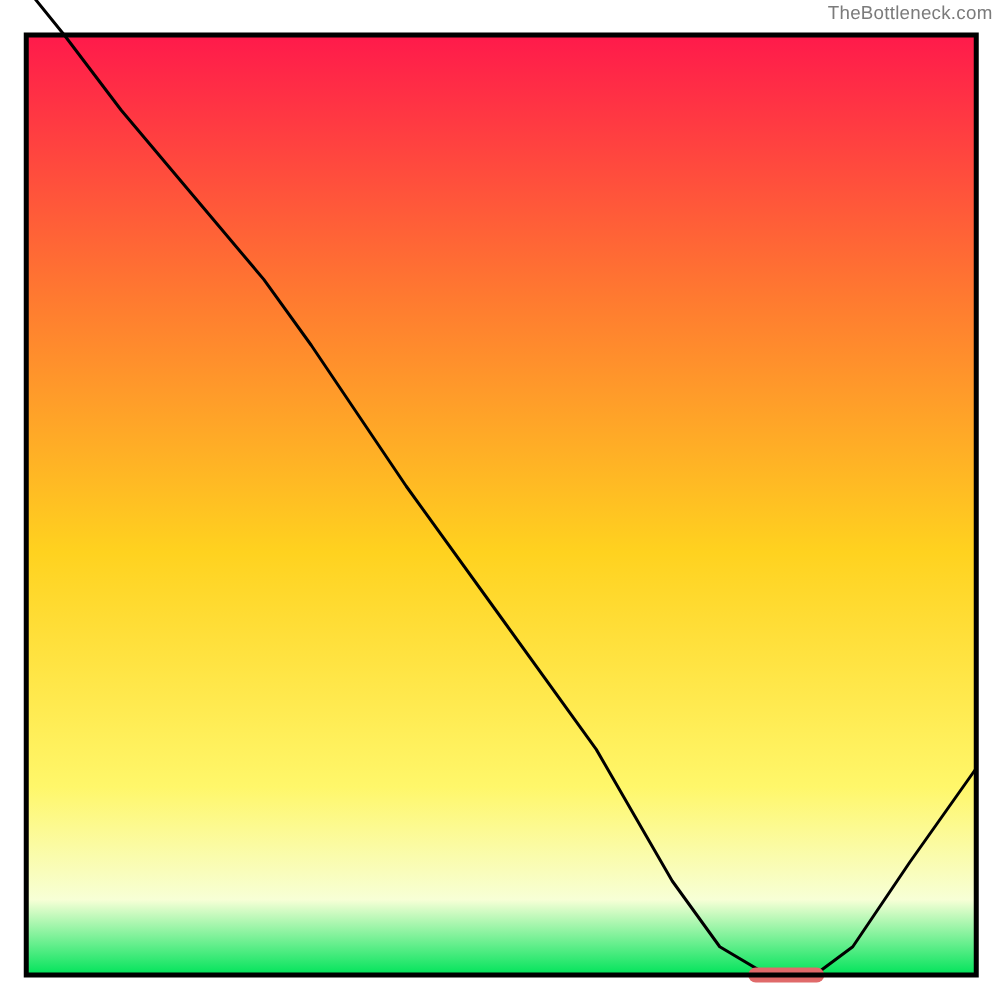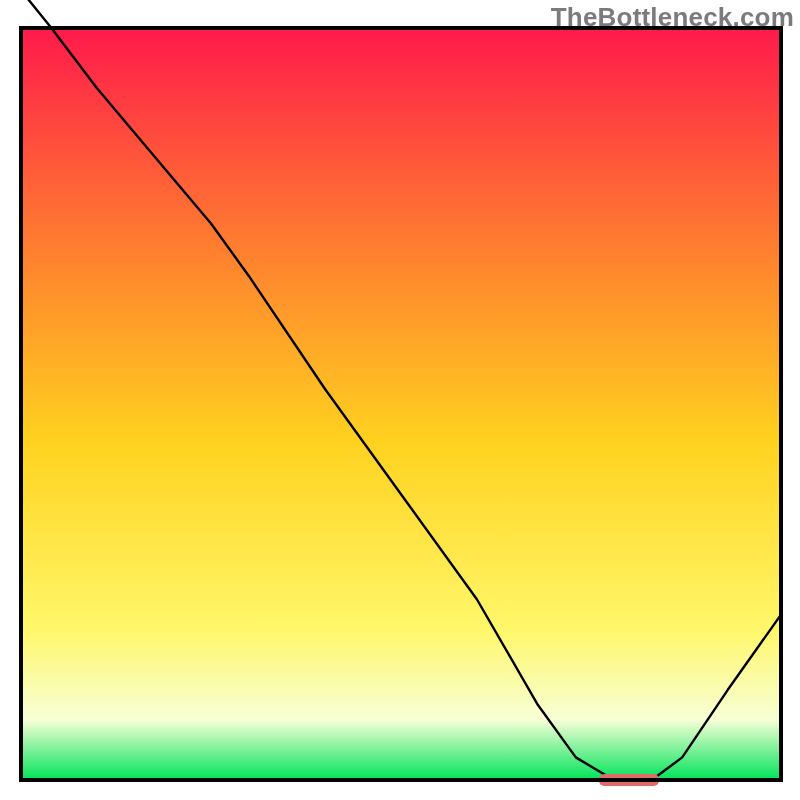--- a/index.html
+++ b/index.html
@@ -13,22 +13,22 @@
   }
   .stage {
     position: relative;
     width: 800px;
     height: 800px;
   }
   .watermark {
     position: absolute;
     top: 2px;
     right: 6px;
-    font-size: 26px;
-    font-weight: 700;
+    font-size: 15px;
+    font-weight: 400;
     color: #7b7b7b;
     letter-spacing: 0.2px;
     user-select: none;
   }
   svg {
     position: absolute;
     left: 0;
     top: 0;
   }
 </style>

